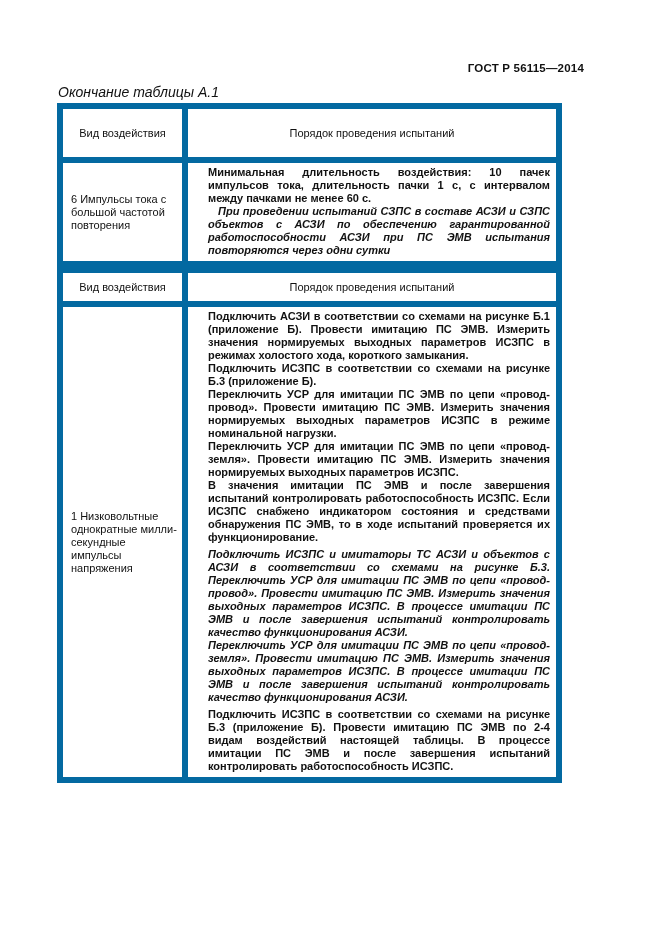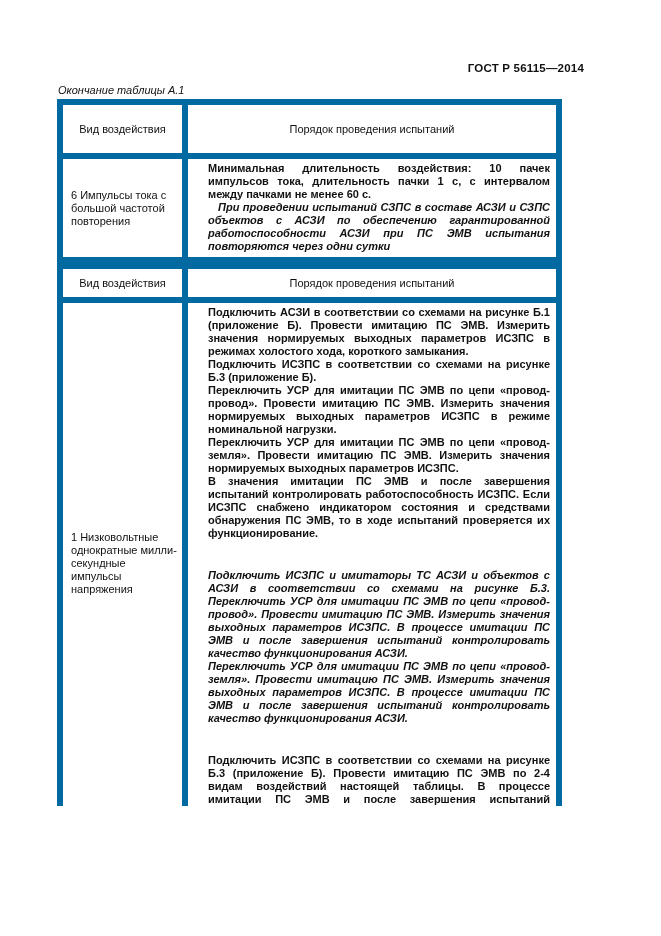--- a/index.html
+++ b/index.html
@@ -13,21 +13,21 @@
   .page { position: relative; width: 661px; height: 806px; overflow: hidden; background:#fff; }
 
   .doc-header {
     position: absolute; top: 62px; right: 77px;
     font-size: 11.5px; font-weight: 700; letter-spacing: 0.2px;
   }
 
   .content { position: absolute; left: 57px; top: 84px; width: 544px; }
 
   .table-caption {
-    font-size: 11px; font-style: italic; margin: 0 0 3px 1px;
+    font-size: 14px; font-style: italic; margin: 0 0 3px 1px;
   }
 
   .gost-table {
     border-collapse: collapse; width: 499px; table-layout: fixed;
   }
   .gost-table th, .gost-table td {
     border: 6px solid #0369a1; font-size: 11px; line-height: 13px;
   }
   .gost-table th {
     font-weight: 400; text-align: center; vertical-align: middle; padding: 2px 4px;
@@ -40,21 +40,21 @@
   .table-a1 tbody tr { height: 90px; }
   .table-a2 tbody tr { height: 466px; }
 
   .impact-cell {
     vertical-align: middle; text-align: left; padding: 4px 5px 4px 8px;
   }
   .proc-cell { vertical-align: top; padding: 3px 6px 4px 20px; font-weight: bold; }
 
   .proc-p { margin: 0; text-align: justify; }
   .proc-p.italic { font-style: italic; }
-  .proc-p.gap-top { margin-top: 29px; }
+  .proc-p.gap-top { margin-top: 4px; }
   .proc-p.indented { text-indent: 10px; }
 
   .table2-title {
     font-size: 11px; line-height: 13.5px; text-align: justify;
     margin: 8px 0 3px 0; width: 544px;
   }
 
   .page-number {
     position: absolute; top: 879px; right: 79px; font-size: 11.5px;
   }

